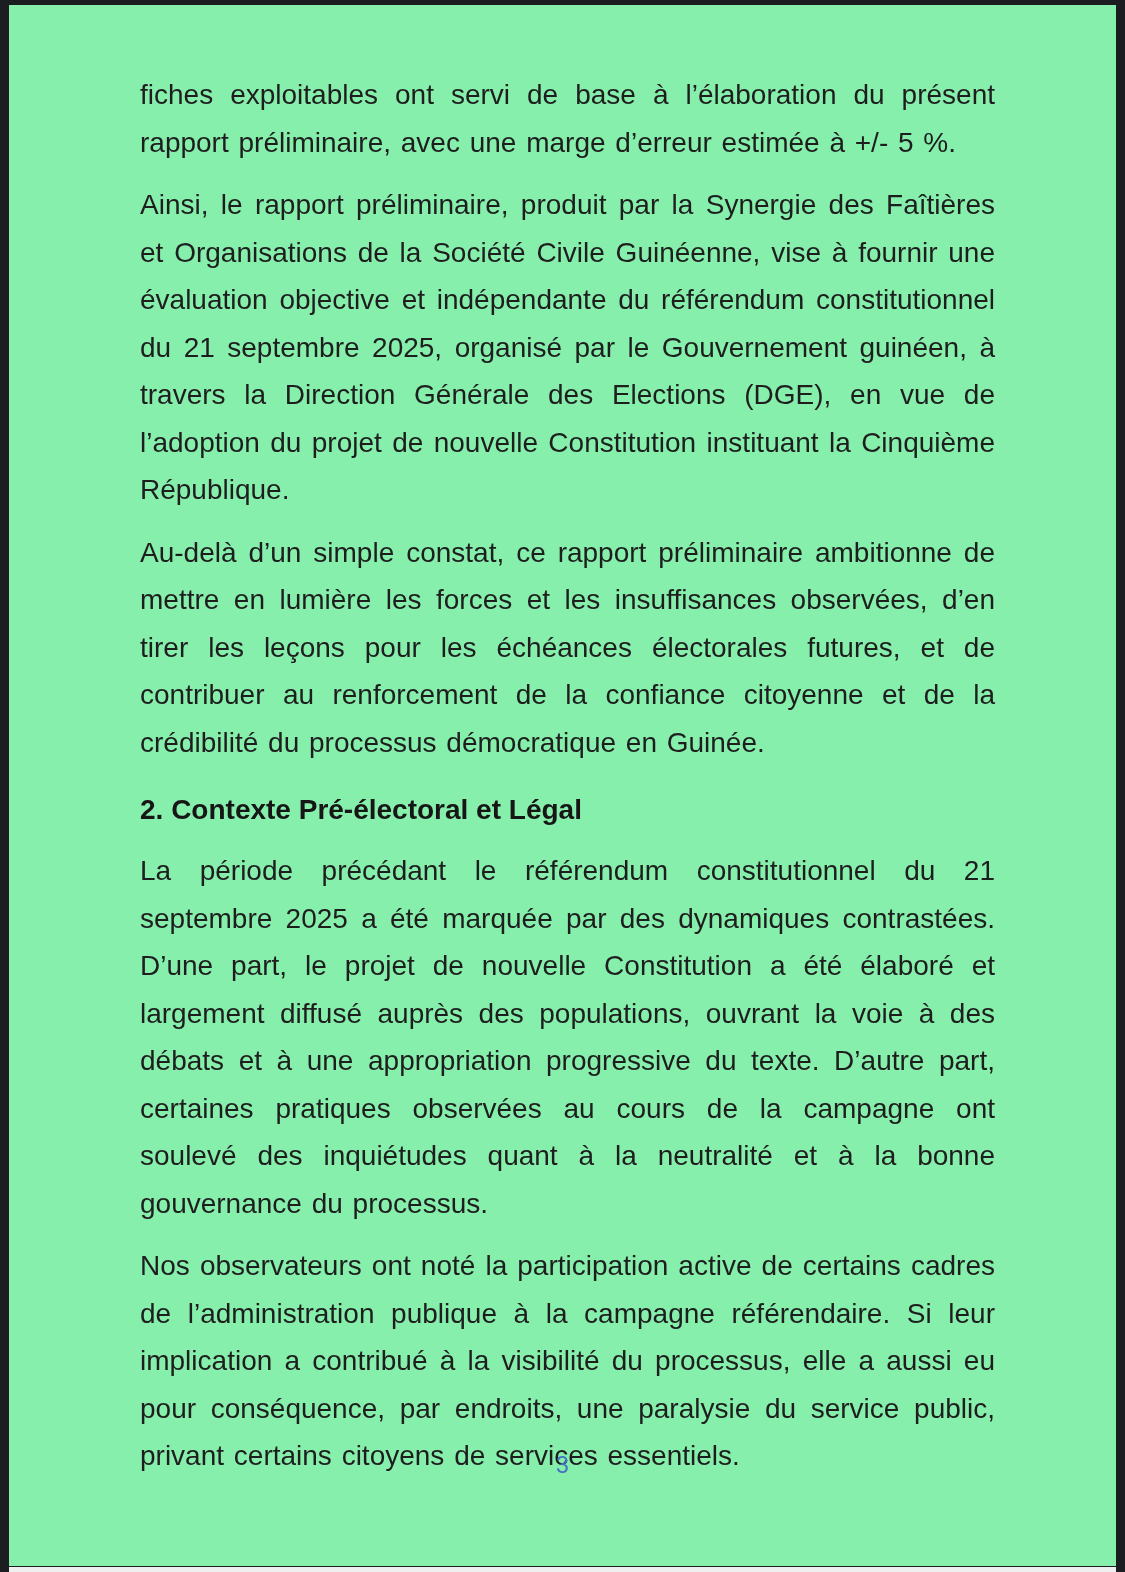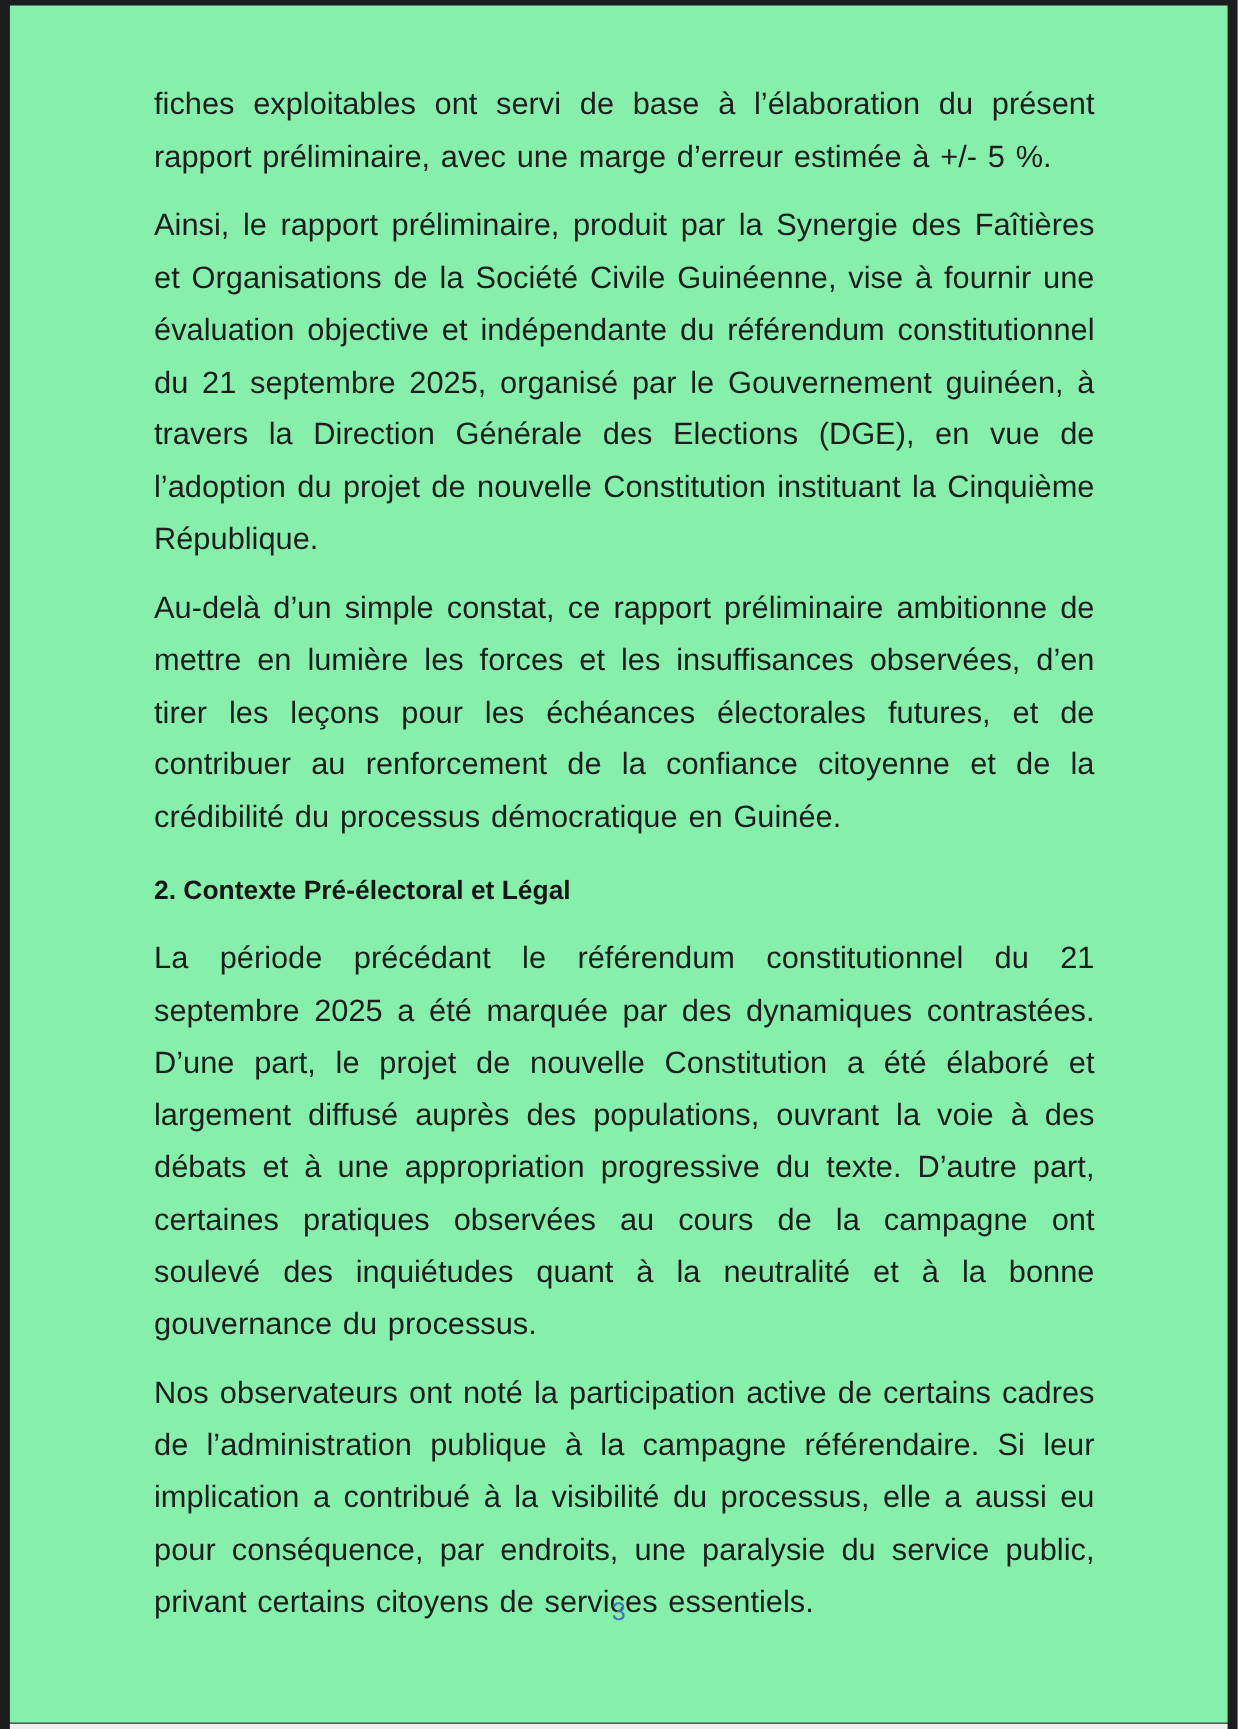--- a/index.html
+++ b/index.html
@@ -42,21 +42,21 @@
   .para {
     margin: 0 0 15px 0;
     font-size: 28px;
     line-height: 47.5px;
     text-align: justify;
     color: #1e1e1e;
     word-spacing: 2px;
   }
   .heading {
     margin: 24px 0 17px 0;
-    font-size: 24px;
+    font-size: 28px;
     line-height: 40px;
     font-weight: bold;
     color: #161616;
     text-align: left;
   }
   .page-number {
     position: absolute;
     left: 0;
     width: 100%;
     top: 1446px;

